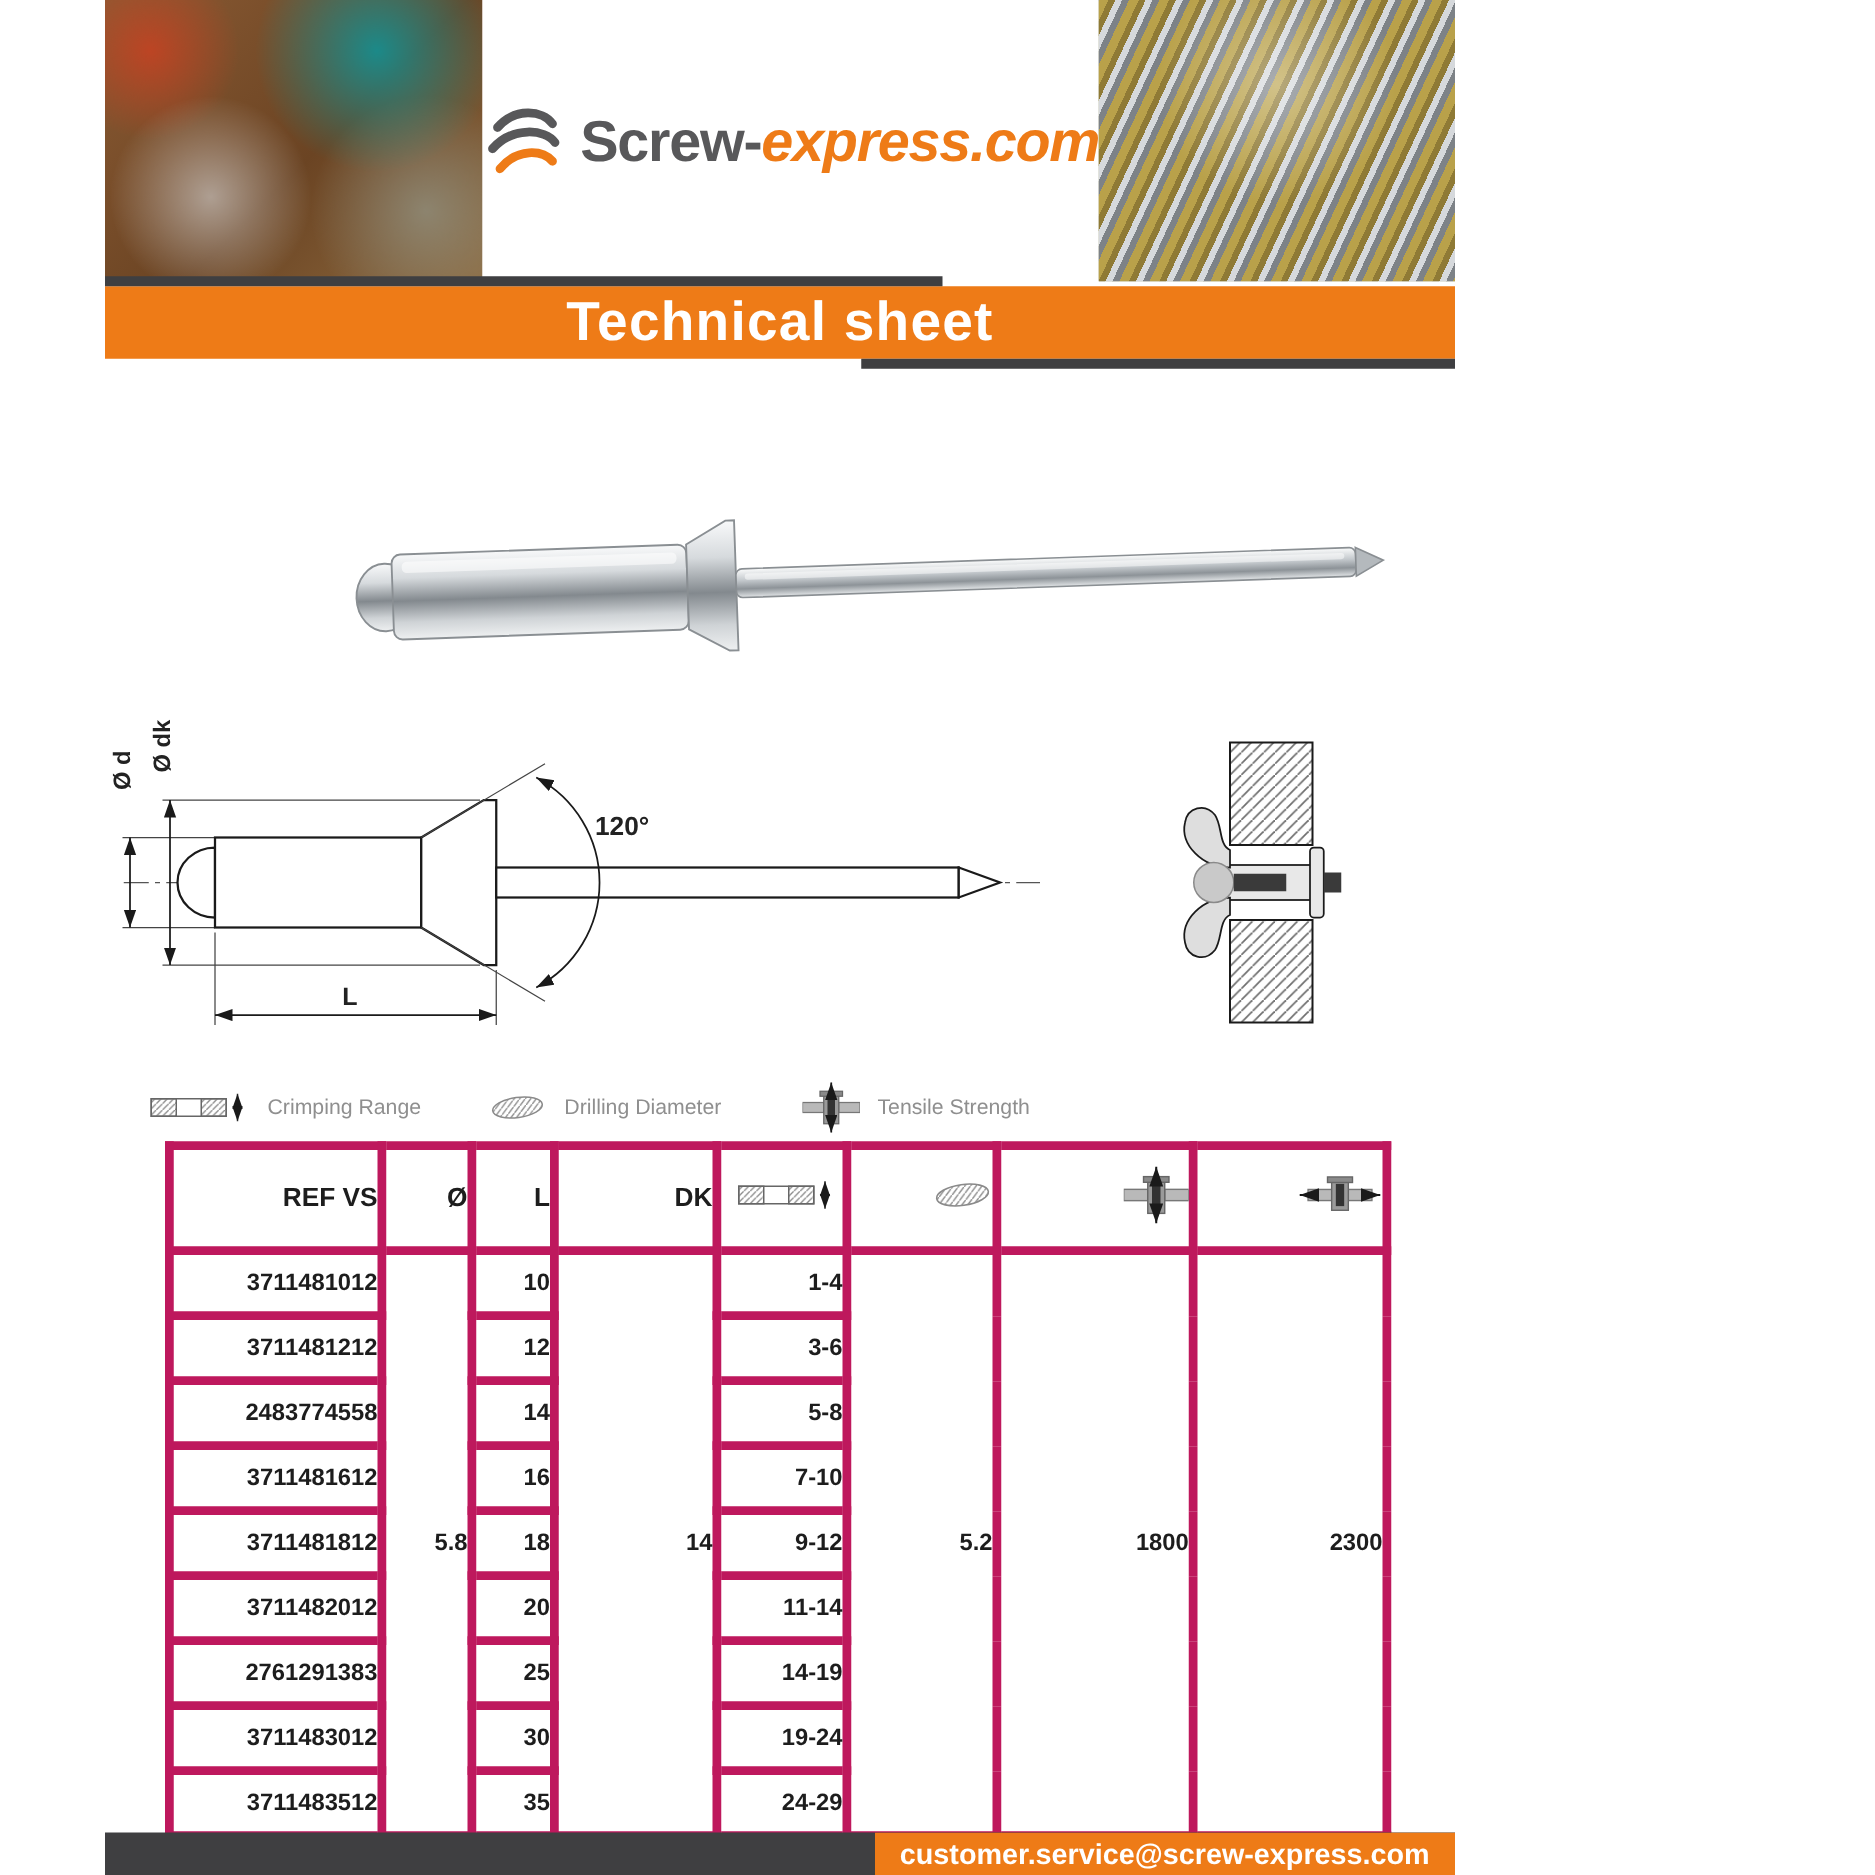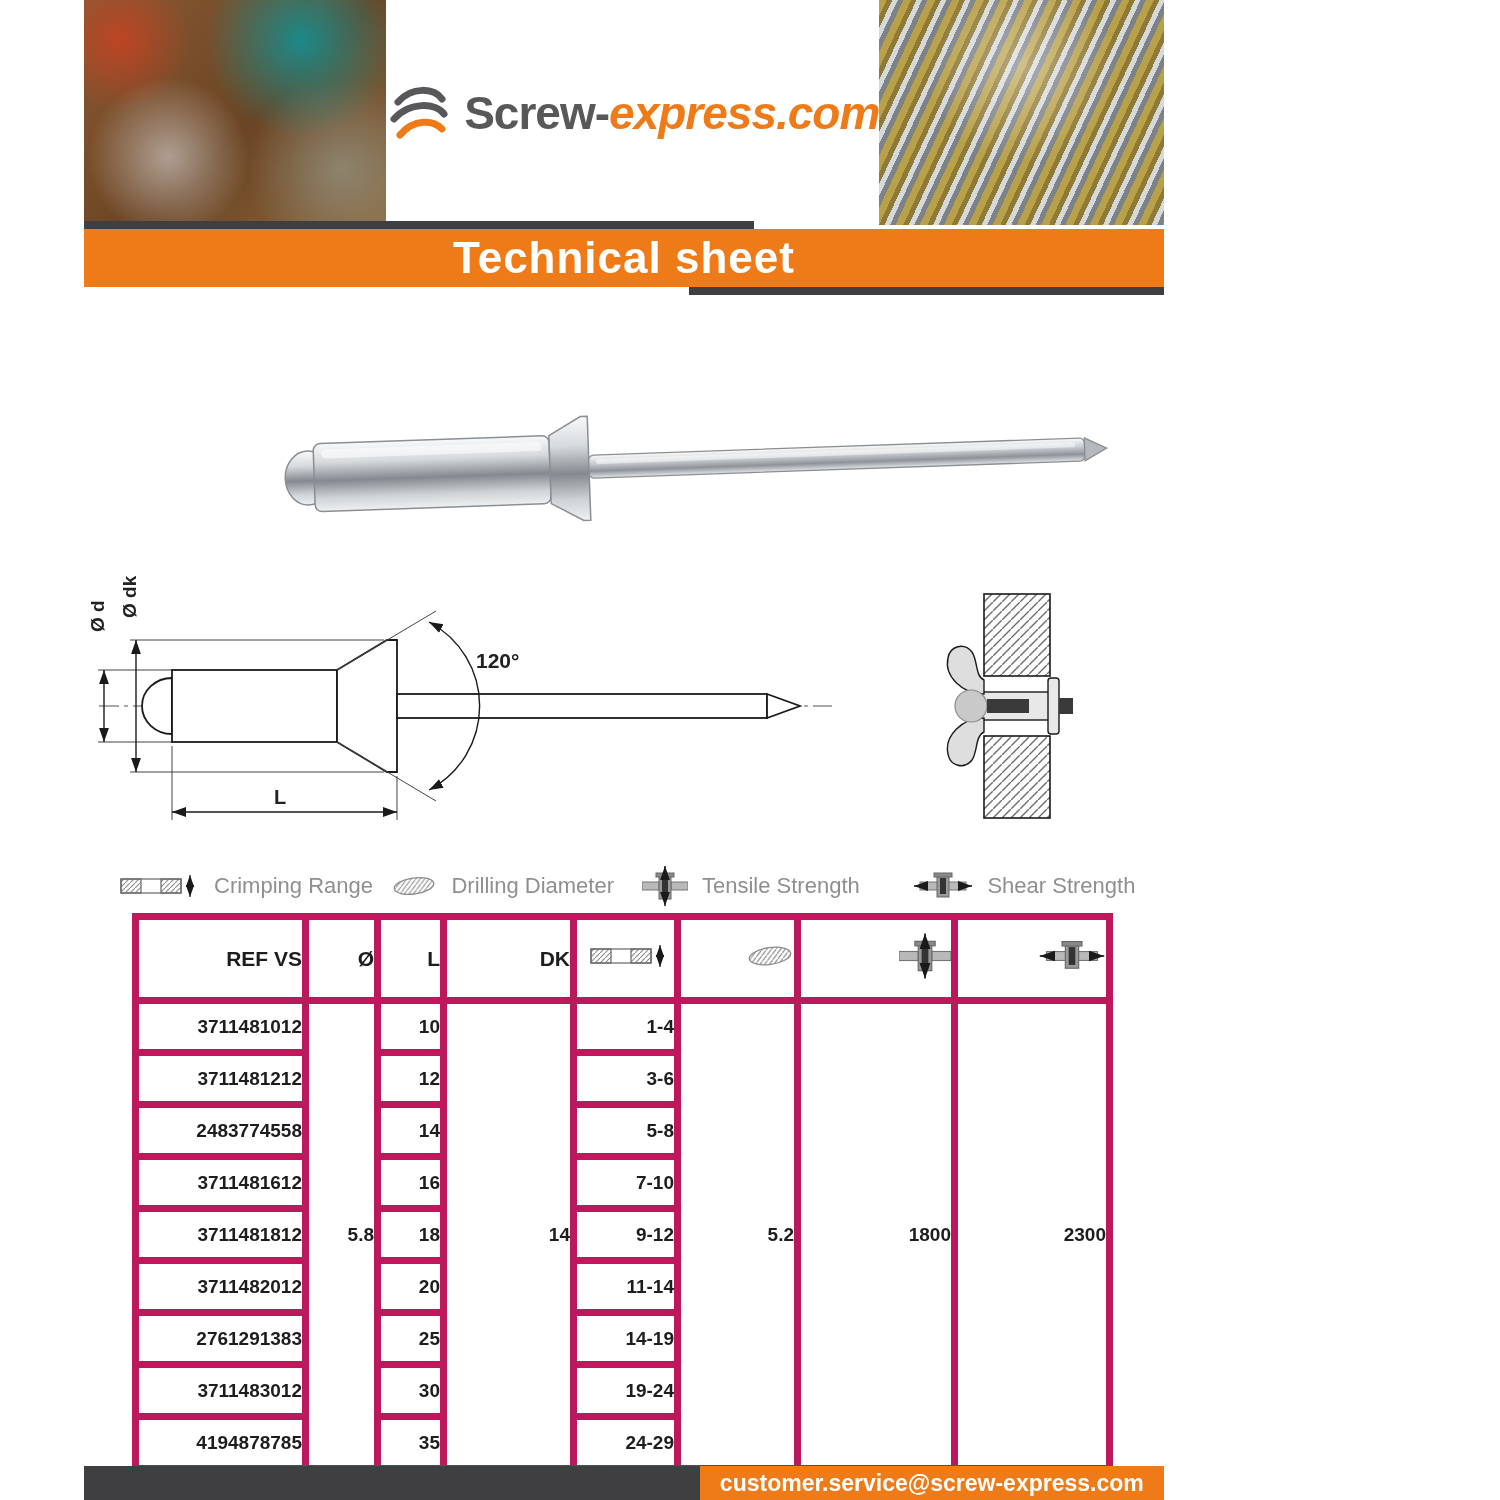--- a/index.html
+++ b/index.html
@@ -40,21 +40,21 @@
   .rivet-photo { height:175px; margin-top:92px; }
   .rivet-photo svg { width:100%; height:100%; display:block; }
 
   
   .drawing { height:285px; margin-top:12px; }
   .drawing svg { width:100%; height:100%; display:block; }
 
   
   .legend { display:grid; grid-template-columns:26% 24% 26% 24%; align-items:center; margin:14px 0 6px 36px; }
   .legend-item { display:flex; align-items:center; gap:14px; }
-  .legend-item span { font-size:22px; color:#8f8f8f; }
+  .legend-item span { font-size:17px; color:#8f8f8f; }
 
   
   table { border-collapse:collapse; table-layout:fixed; width:974px; margin-left:48px; margin-top:4px; }
   th, td { border:7px solid #be185d; text-align:right; vertical-align:middle;
            font-weight:bold; color:#1d1d1d; font-size:19px; }
   thead th { height:84px; font-size:21px; }
   tbody td { height:52px; }
 
   
   .footer { position:absolute; left:0; right:0; bottom:0; height:34px; background:#3f3f41; display:flex; }
@@ -197,32 +197,20 @@
         <svg width="46" height="42" viewBox="0 0 46 42">
           <rect x="0" y="17" width="17" height="8" fill="#b9b9b9" stroke="#777" stroke-width="1"></rect>
           <rect x="29" y="17" width="17" height="8" fill="#b9b9b9" stroke="#777" stroke-width="1"></rect>
           <rect x="17" y="10" width="12" height="24" fill="#9a9a9a" stroke="#666" stroke-width="1"></rect>
           <rect x="14" y="8" width="18" height="4" fill="#8a8a8a" stroke="#666" stroke-width="1"></rect>
           <rect x="20" y="13" width="6" height="17" fill="#333"></rect>
           <line x1="23" y1="8" x2="23" y2="1" stroke="#111" stroke-width="1.4" marker-end="url(#arr)"></line>
           <line x1="23" y1="34" x2="23" y2="41" stroke="#111" stroke-width="1.4" marker-end="url(#arr)"></line>
         </svg>
         <span>Tensile Strength</span>
-      </div>
-      <div class="legend-item">
-        <svg width="60" height="36" viewBox="0 0 60 36">
-          <rect x="7" y="14" width="18" height="8" fill="#b9b9b9" stroke="#777" stroke-width="1"></rect>
-          <rect x="35" y="14" width="18" height="8" fill="#b9b9b9" stroke="#777" stroke-width="1"></rect>
-          <rect x="24" y="7" width="12" height="22" fill="#9a9a9a" stroke="#666" stroke-width="1"></rect>
-          <rect x="21" y="5" width="18" height="4" fill="#8a8a8a" stroke="#666" stroke-width="1"></rect>
-          <rect x="27" y="10" width="6" height="16" fill="#333"></rect>
-          <line x1="9" y1="18" x2="1" y2="18" stroke="#111" stroke-width="1.4" marker-end="url(#arr)"></line>
-          <line x1="51" y1="18" x2="59" y2="18" stroke="#111" stroke-width="1.4" marker-end="url(#arr)"></line>
-        </svg>
-        <span>Shear Strength</span>
       </div>
     </div>
 
     <table>
       <colgroup>
         <col style="width:170px">
           <col style="width:72px">
           <col style="width:66px">
           <col style="width:130px">
         <col style="width:104px">
@@ -313,21 +301,21 @@
           <td>2761291383</td>
           <td>25</td>
           <td>14-19</td>
         </tr>
         <tr>
           <td>3711483012</td>
           <td>30</td>
           <td>19-24</td>
         </tr>
         <tr>
-          <td>4194878785</td>
+          <td>3711483512</td>
           <td>35</td>
           <td>24-29</td>
         </tr>
       </tbody>
     </table>
 
     <div class="footer">
       <div class="footer-left"></div>
       <div class="footer-right">
         <span>customer.service@screw-express.com</span>

